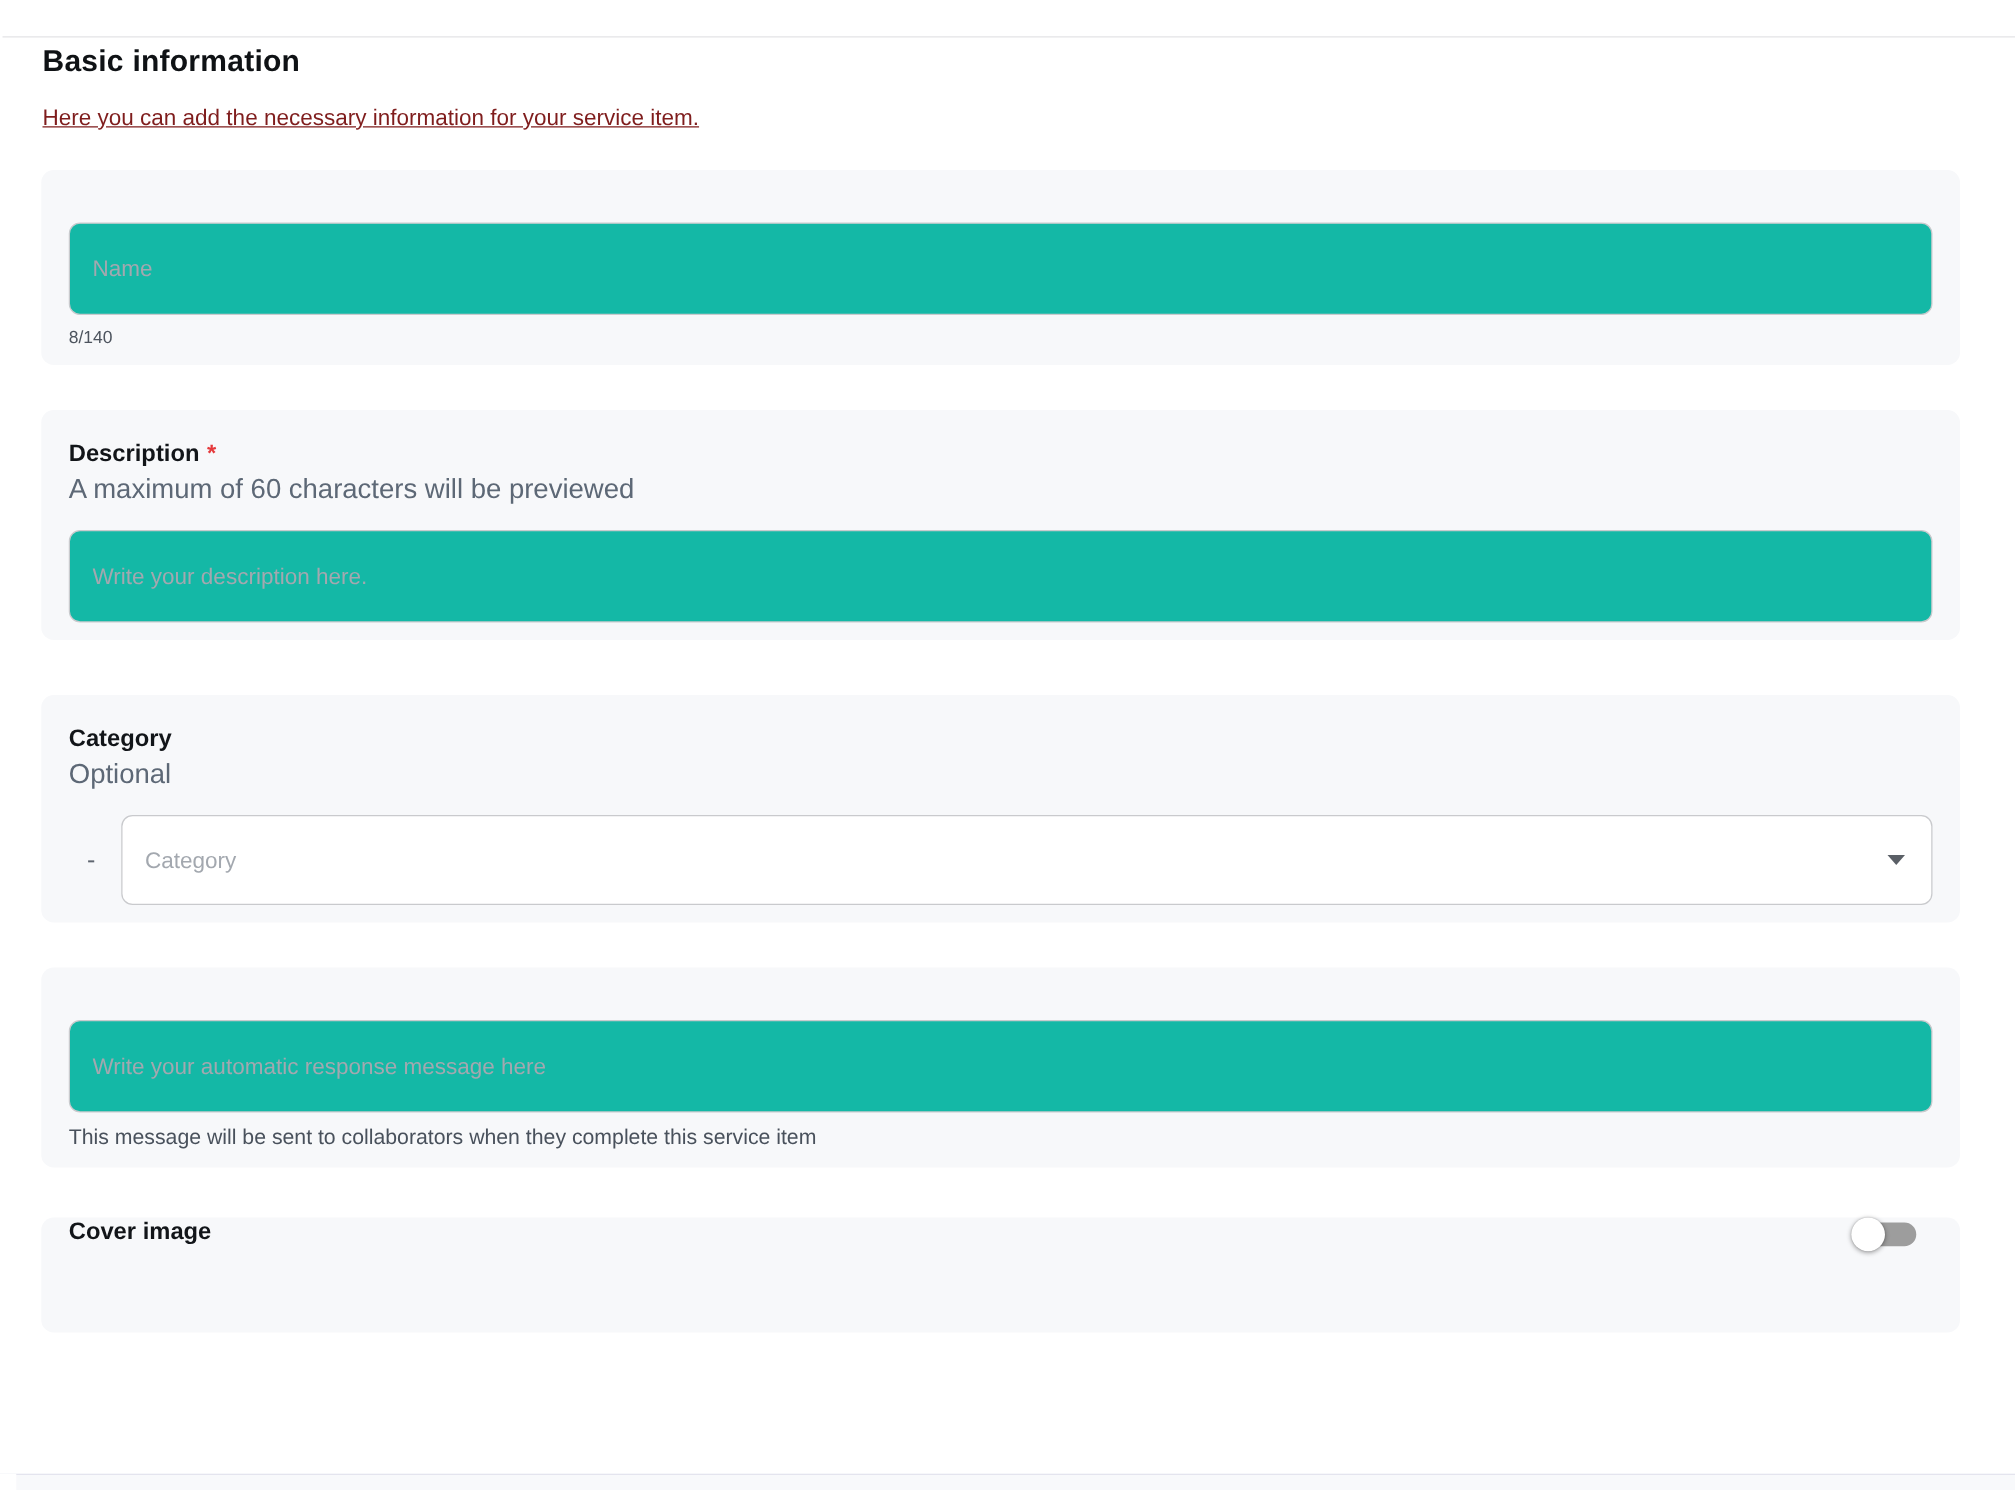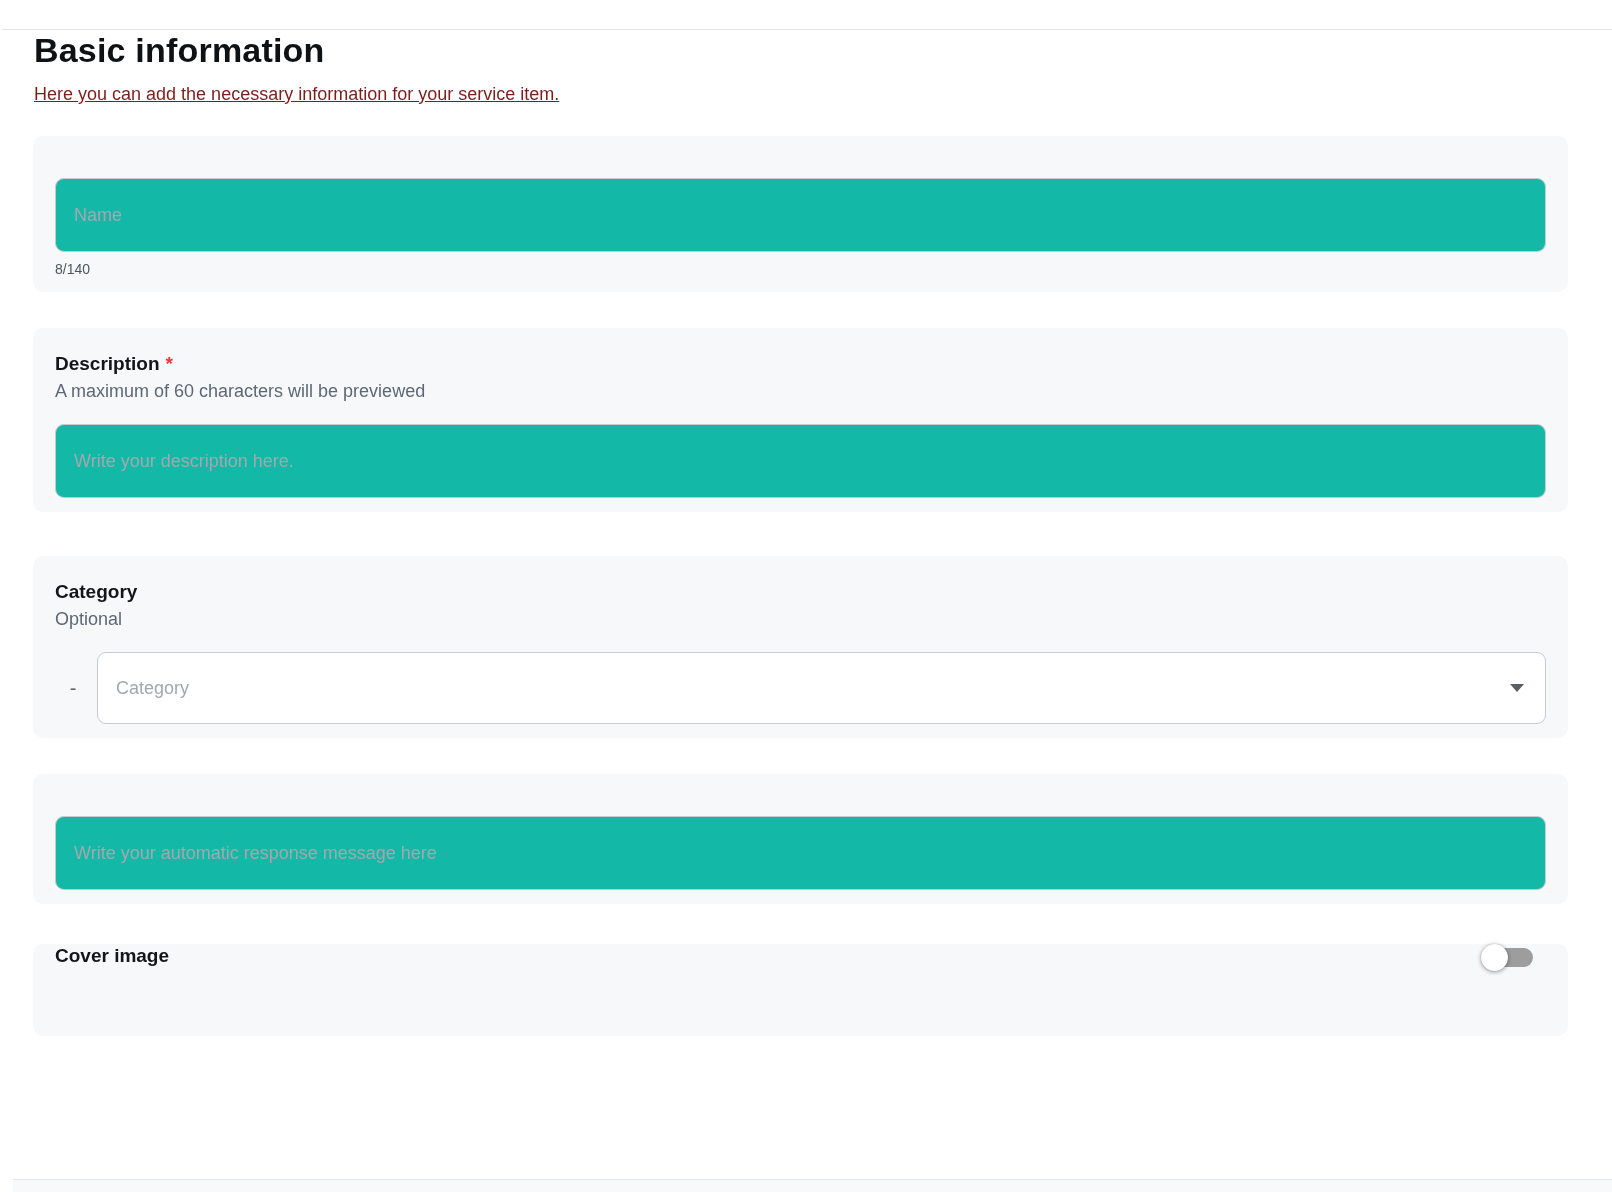--- a/index.html
+++ b/index.html
@@ -24,42 +24,42 @@
   }
   .top-line {
     position: absolute; top: 29px; left: 2px; right: 0;
     height: 1px; background: var(--top-line);
   }
   .content {
     position: absolute; top: 29px; left: 33px; width: 1535px;
   }
   .page-title {
     margin: 4px 0 0 1px;
-    font-size: 34px; line-height: 34px; font-weight: 700;
+    font-size: 24px; line-height: 34px; font-weight: 700;
     color: #0f1215; letter-spacing: 0.2px;
   }
   .page-subtitle {
     margin: 15px 0 0 1px;
     font-size: 18px; line-height: 24px; color: #7f1d1d; text-decoration: underline;
   }
   .card {
     background: var(--card-bg);
     border-radius: 10px;
     padding: 24px 22px 14px 22px;
     margin-top: 36px;
   }
   .card-first { margin-top: 30px; }
   .card-category { margin-top: 44px; }
   .card-cover { margin-top: 40px; height: 92px; padding: 0 22px; display: flex; justify-content: space-between; }
   .field-label {
     font-size: 19px; line-height: 24px; font-weight: 700; color: #121519;
   }
   .req { color: var(--required-red); margin-left: 6px; font-weight: 700; }
   .field-hint {
-    margin-top: 4px; font-size: 18px; line-height: 22px; color: #5d6876;
+    margin-top: 4px; font-size: 22px; line-height: 22px; color: #5d6876;
   }
   .text-input {
     display: block; width: 1491px; height: 74px;
     margin-top: 18px;
     border: 1px solid var(--input-border); border-radius: 9px;
     background: #14b8a6; outline: none;
     padding: 0 18px; font-size: 18px;
     font-family: "Liberation Sans", sans-serif;
     color: #202124;
   }
@@ -143,20 +143,21 @@
       <div class="dash">-</div>
       <div class="select-box" role="combobox" aria-expanded="false">
         <span class="select-placeholder">Category</span>
         <span class="chevron-down"></span>
       </div>
     </div>
   </div>
 
   <div class="card">
     <input class="text-input" type="text" placeholder="Write your automatic response message here" style="">
+    <div class="helper-text">This message will be sent to collaborators when they complete this service item</div>
   </div>
 
   <div class="card card-cover">
     <div class="field-label">Cover image</div>
     <div class="toggle" role="switch" aria-checked="false">
       <div class="toggle-track"></div>
       <div class="toggle-thumb"></div>
     </div>
   </div>
 

